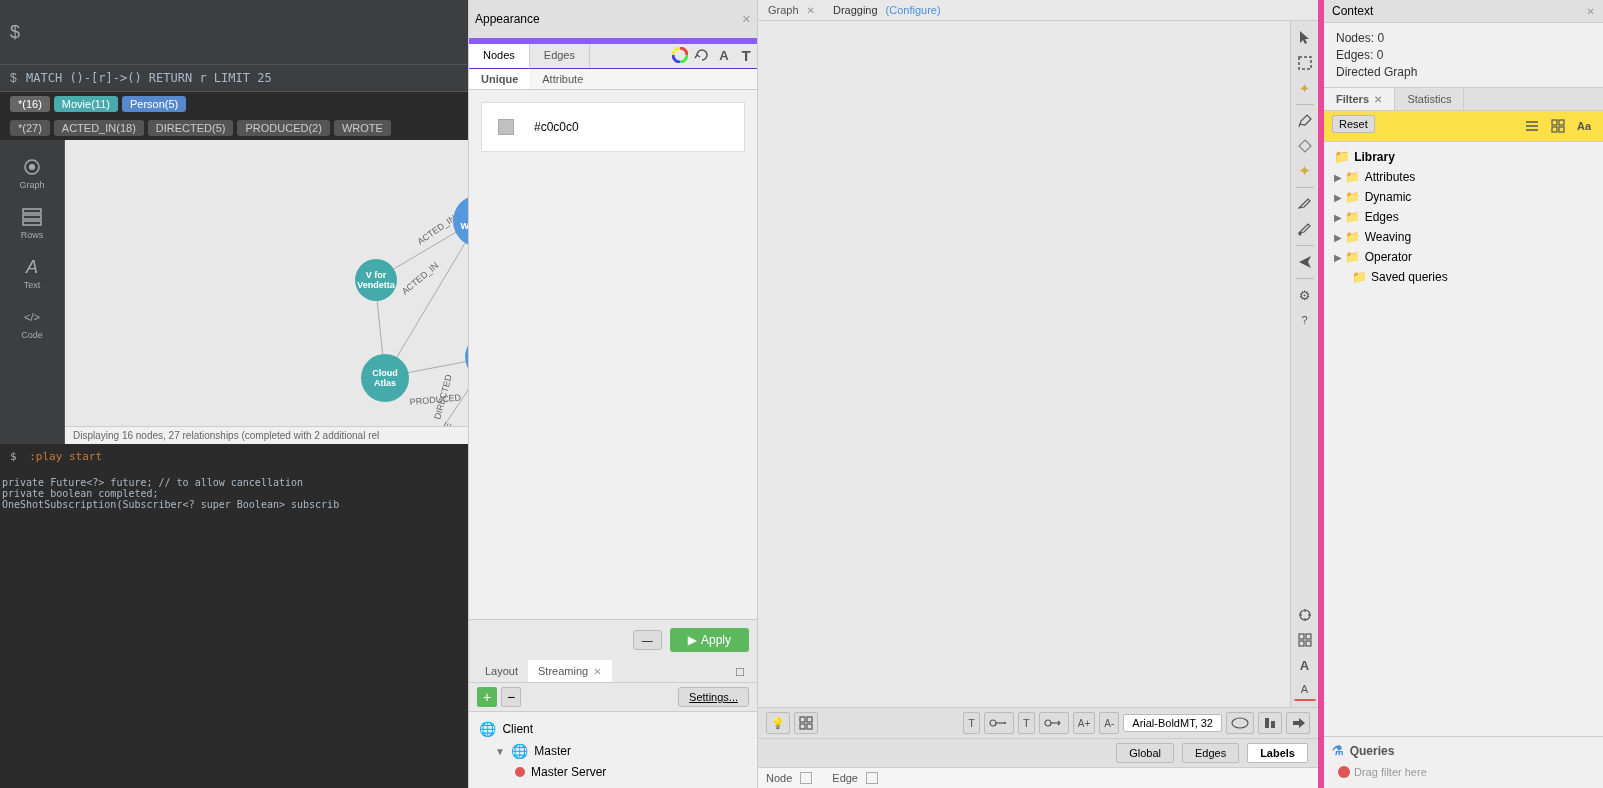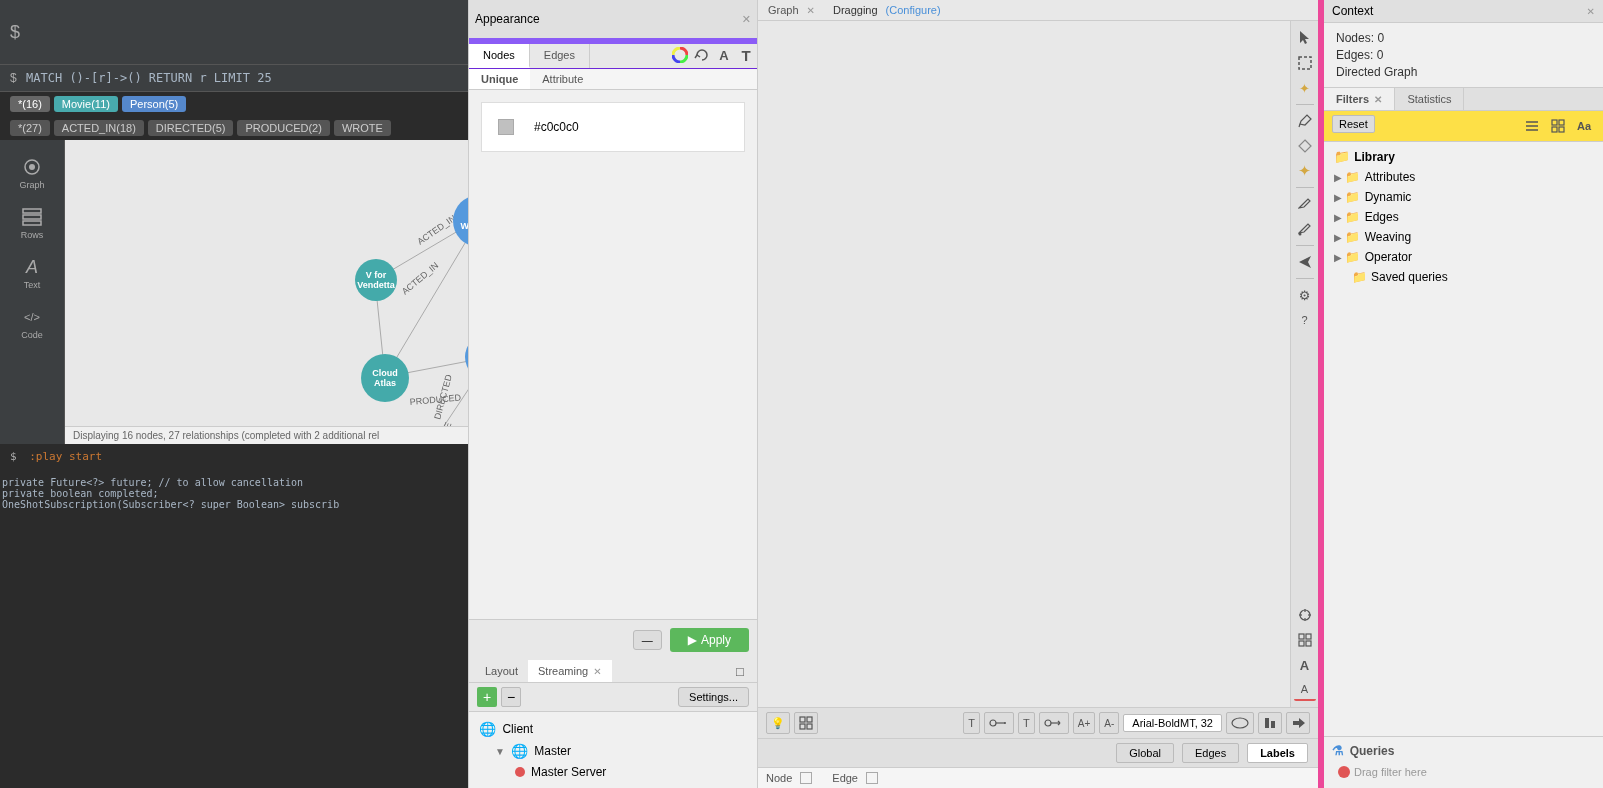--- a/index.html
+++ b/index.html
@@ -68,21 +68,21 @@
     
     .layout-tab-bar { display: flex; align-items: center; border-bottom: 1px solid #ccc; background: #e8e8e8; padding: 0 6px; }
     .layout-tab { padding: 5px 10px; font-size: 11px; cursor: pointer; color: #555; }
     .layout-tab.active { background: #fff; }
     .close-tab { font-size: 10px; color: #999; cursor: pointer; margin-left: 2px; }
 
     
     .streaming-toolbar { display: flex; align-items: center; gap: 4px; padding: 4px 8px; border-bottom: 1px solid #ccc; background: #e8e8e8; }
     .plus-btn { width: 20px; height: 20px; background: #5cb85c; color: #fff; border: none; border-radius: 2px; cursor: pointer; font-size: 14px; display: flex; align-items: center; justify-content: center; }
     .minus-btn { width: 20px; height: 20px; background: #ddd; border: 1px solid #bbb; border-radius: 2px; cursor: pointer; font-size: 14px; display: flex; align-items: center; justify-content: center; }
-    .settings-btn { margin-left: auto; background: #ddd; border: 1px solid #bbb; padding: 3px 10px; border-radius: 3px; cursor: pointer; font-size: 11px; }
+    .settings-btn { margin-left: auto; background: #ddd; border: 1px solid #bbb; padding: 3px 10px; border-radius: 3px; cursor: pointer; font-size: 11px; text-decoration: underline; }
 
     
     .streaming-tree { padding: 6px; }
     .tree-item { display: flex; align-items: center; gap: 6px; padding: 3px 4px; font-size: 12px; cursor: pointer; }
     .tree-child { padding-left: 20px; }
     .tree-grandchild { padding-left: 40px; }
     .globe-icon { color: #4a90d9; font-size: 14px; }
     .red-dot { width: 10px; height: 10px; background: #e05555; border-radius: 50%; display: inline-block; }
     .arrow-icon { color: #777; font-size: 10px; }
     .rt-btn { width: 22px; height: 22px; display: flex; align-items: center; justify-content: center; cursor: pointer; border-radius: 2px; font-size: 13px; color: #555; }

